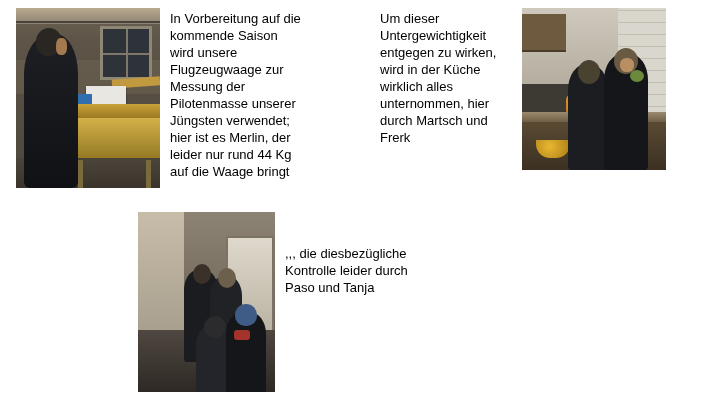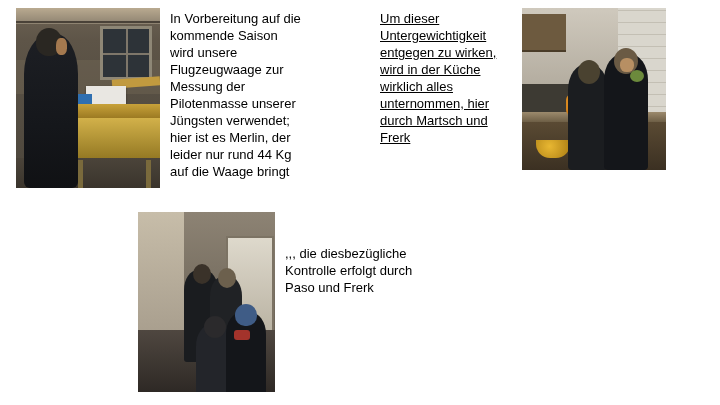--- a/index.html
+++ b/index.html
@@ -38,21 +38,21 @@
     padding-top: 2px;
   }
 
   
   #block-1 { left: 16px; top: 8px; justify-content: center; }
   #photo-1 { width: 144px; height: 180px; }
   #cap-1 { width: 132px; margin-left: 10px; }
 
   
   #block-2 { left: 380px; top: 8px; }
-  #cap-2 { width: 132px; text-decoration: underline; }
+  #cap-2 { width: 132px; }
   #photo-2 { width: 144px; height: 162px; margin-left: 10px; }
 
   
   #block-3 { left: 138px; top: 212px; }
   #photo-3 { width: 137px; height: 180px; }
   #cap-3 { width: 150px; margin-left: 10px; padding-top: 33px; }
 
   
   .p1-bg {
     position: absolute; inset: 0;
@@ -288,16 +288,16 @@
       <div class="p3-pA"></div>
       <div class="p3-hA"></div>
       <div class="p3-pB"></div>
       <div class="p3-hB"></div>
       <div class="p3-pD"></div>
       <div class="p3-hD"></div>
       <div class="p3-pC"></div>
       <div class="p3-hC"></div>
       <div class="p3-red"></div>
     </div>
-    <div class="caption" id="cap-3">,,, die diesbezügliche Kontrolle erfolgt durch Paso und Frerk</div>
+    <div class="caption" id="cap-3">,,, die diesbezügliche Kontrolle leider durch Paso und Tanja</div>
   </div>
 
 </div>
 
 </body></html>

